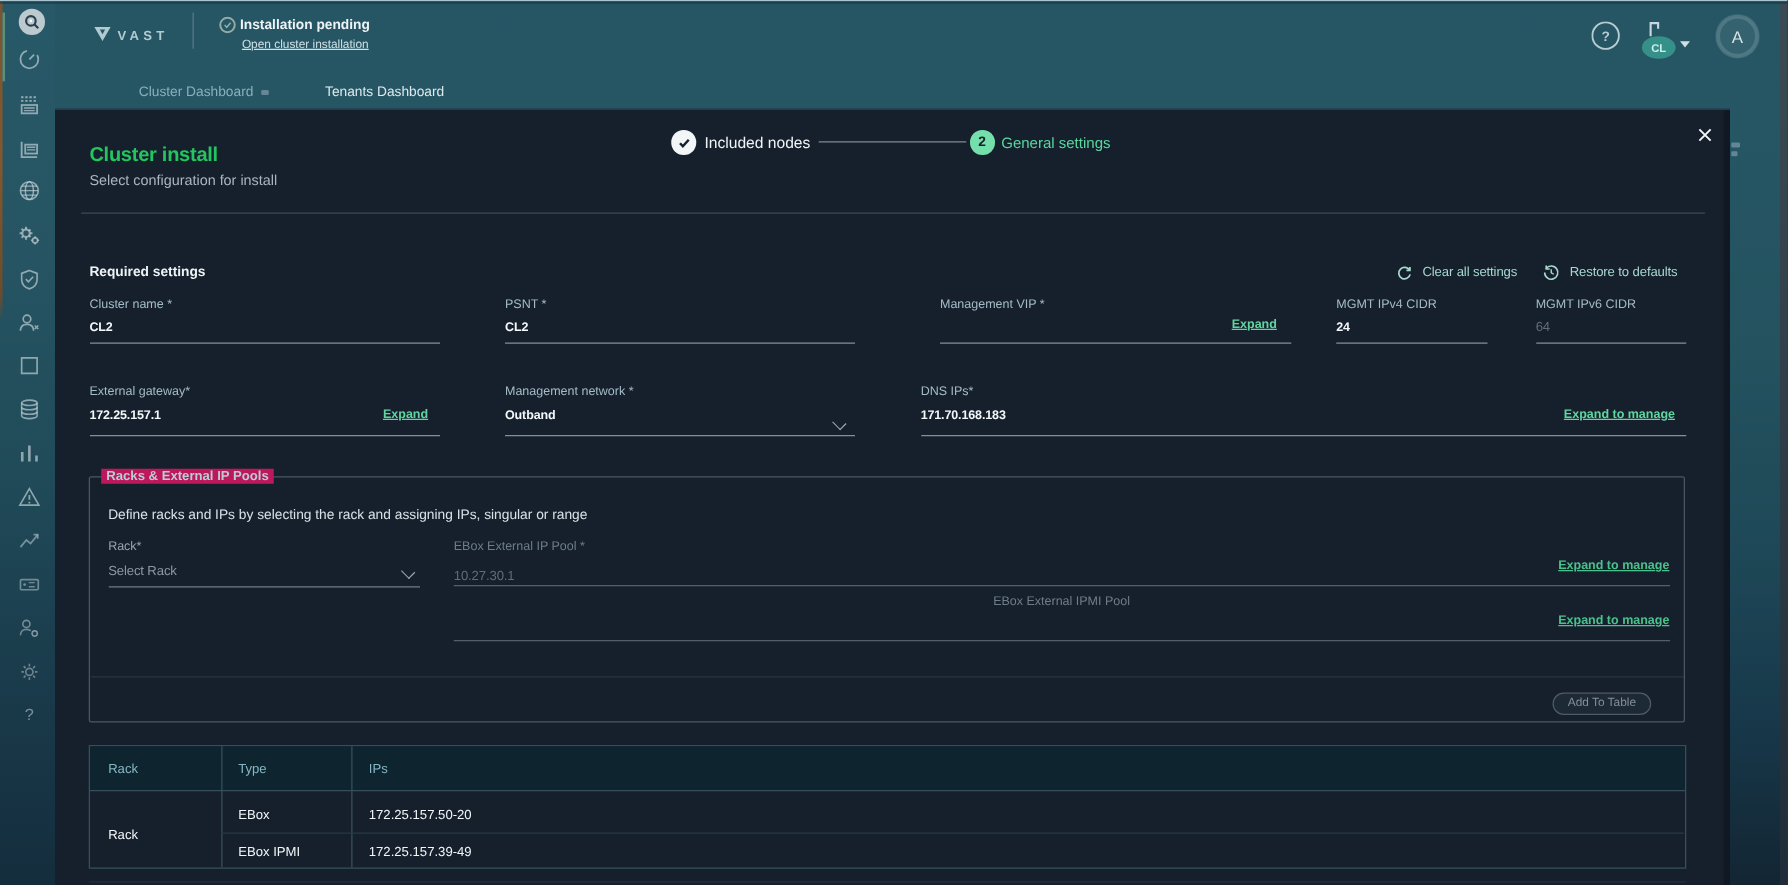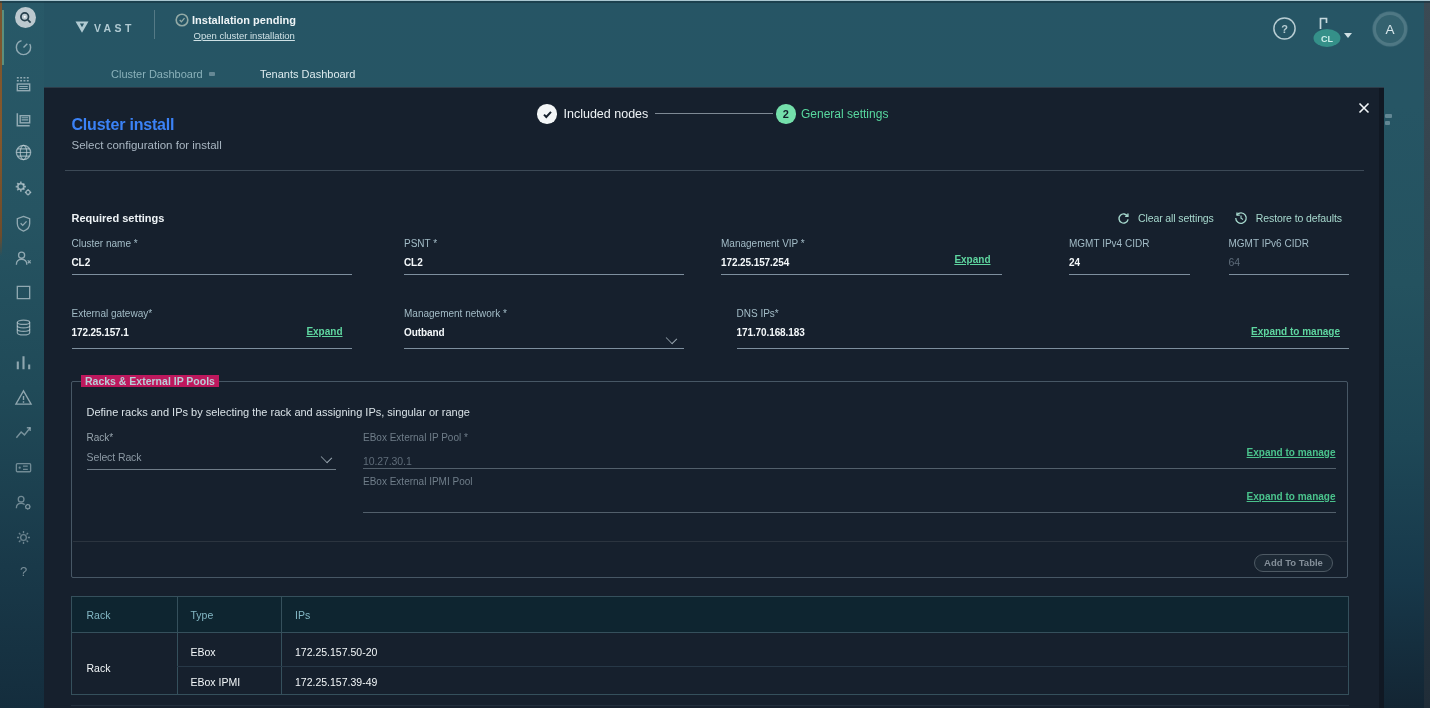--- a/index.html
+++ b/index.html
@@ -33,21 +33,21 @@
 .helpicon { position:absolute; left:1272.5px; top:17px; width:23px; height:23px; }
 .clwidget { position:absolute; left:1310px; top:13px; }
 .caret { position:absolute; left:1344px; top:33px; width:0; height:0;
   border-left:4.5px solid transparent; border-right:4.5px solid transparent; border-top:5.5px solid #cfe0e4; }
 .avatar { position:absolute; left:1376px; top:15px; width:28px; height:28px; border-radius:50%;
   background:#34626f; box-shadow:0 0 1px 3.5px rgba(198,220,226,0.26);
   display:flex; align-items:center; justify-content:center; font-size:13.5px; color:#d7e6ea; }
 
 .modal { position:absolute; left:44px; top:87px; width:1340px; height:621px;
   background:#16202d; border-top:1px solid #2e3c49; }
-.m-title { position:absolute; left:27.5px; top:28px; font-size:16px; line-height:17px; letter-spacing:-0.2px; font-weight:bold; color:#3b82f6; }
+.m-title { position:absolute; left:27.5px; top:28px; font-size:16px; line-height:17px; letter-spacing:-0.2px; font-weight:bold; color:#22c55e; }
 .m-sub { position:absolute; left:27.5px; top:50px; font-size:11.5px; line-height:14px; color:#a9b6c2; }
 .m-div { position:absolute; left:20.5px; top:81.5px; width:1299px; height:1px; background:rgba(160,180,195,0.28); }
 .step-check { position:absolute; left:493.3px; top:16.4px; width:19.6px; height:19.6px; border-radius:50%;
   background:#f3f6f7; display:flex; align-items:center; justify-content:center; }
 .step-lbl1 { position:absolute; left:519.5px; top:19px; font-size:12.5px; line-height:14px; color:#eef3f6; }
 .step-line { position:absolute; left:611px; top:25.4px; width:118px; height:1px; background:#7e8994; }
 .step-num { position:absolute; left:732px; top:16.4px; width:19.5px; height:19.5px; border-radius:50%;
   background:#74dfab; display:flex; align-items:center; justify-content:center;
   font-size:11px; font-weight:bold; color:#12202c; }
 .step-lbl2 { position:absolute; left:757px; top:19px; font-size:12px; line-height:14px; color:#58d89f; }
@@ -64,23 +64,23 @@
 .exp { position:absolute; font-size:10px; font-weight:bold; color:#5fd6a0; text-decoration:underline; white-space:nowrap; }
 .selcaret { position:absolute; width:9px; height:9px; border:solid #9aa7b1; border-width:0 1.4px 1.4px 0;
   transform:rotate(45deg) scale(1,0.8); transform-origin:center; }
 
 .fset { position:absolute; left:27px; top:293px; width:1277px; height:197px;
   border:1px solid rgba(140,165,178,0.42); border-radius:2px; }
 .fset .legend { position:absolute; left:9px; top:-7px; background:#be185d; padding:0 4px;
   font-size:10.5px; font-weight:bold; color:#b9cdd6; white-space:nowrap; }
 .fs-desc { position:absolute; left:14.5px; top:24px; font-size:11px; line-height:13px; color:#d9e2e7; }
 .fs-div { position:absolute; left:1px; top:159px; width:1274px; height:1px; background:rgba(255,255,255,0.09); }
-.addbtn { position:absolute; right:14px; top:171.5px; width:79px; height:18.5px; border:1px solid #4e5a64;
+.addbtn { position:absolute; right:26px; top:171.5px; width:79px; height:18.5px; border:1px solid #4e5a64;
   border-radius:9.5px; color:#848f99; background:#1d2935; font-size:9.5px;
-  display:flex; align-items:center; justify-content:center;font-weight:bold; }
+  display:flex; align-items:center; justify-content:center; }
 
 .rtable { position:absolute; left:27px; top:507.5px; width:1277.5px; height:99px; border:1px solid #35505c; }
 .rt-head { position:absolute; left:0; top:0; width:100%; height:36px; background:#0e2530; border-bottom:1px solid #35505c; }
 .rt-head .hc { position:absolute; top:0; height:36px; line-height:36px; font-size:10.5px; color:#84b8c5; }
 .rt-vline { position:absolute; top:0; width:1px; height:97px; background:#35505c; }
 .rt-cell { position:absolute; font-size:10.5px; line-height:14px; color:#f2f6f8; }
 .rt-div { position:absolute; left:105px; top:69px; right:1px; height:1px; background:#273847; }
 </style>
 </head>
 <body>
@@ -274,23 +274,22 @@
   <div class="field" style="left:27.5px; top:149px; width:280.5px; height:38px;">
     <div class="lbl">Cluster name *</div>
       <div class="val">CL2</div>
       <div class="uline"></div>
   </div>
   <div class="field" style="left:360px; top:149px; width:280px; height:38px;">
     <div class="lbl">PSNT *</div>
       <div class="val">CL2</div>
       <div class="uline"></div>
   </div>
-  <div class="field" style="left:677px; top:149px; width:280.5px; height:38px;">
+  <div class="field" style="left:708px; top:149px; width:280.5px; height:38px;">
     <div class="lbl">Management VIP *</div>
-      <div class="val">172.25.157.254</div>
       <div class="uline"></div>
     <div class="exp" style="right:11px; top:17px;">Expand</div>
   </div>
   <div class="field" style="left:1025px; top:149px; width:120.5px; height:38px;">
     <div class="lbl">MGMT IPv4 CIDR</div>
       <div class="val">24</div>
       <div class="uline"></div>
   </div>
   <div class="field" style="left:1184.5px; top:149px; width:120px; height:38px;">
     <div class="lbl">MGMT IPv6 CIDR</div>
@@ -326,21 +325,21 @@
         <div class="uline" style="background:#6f7c88;"></div>
       <div class="selcaret" style="right:5px; top:22px;"></div>
     </div>
     <div class="field" style="left:291px; top:49px; width:972.5px; height:37.5px;">
       <div class="lbl" style="color:#6f7d89;">EBox External IP Pool *</div>
       <div class="val" style="color:#5f6c79; margin-top:10px; font-weight:normal; font-size:10.5px;">10.27.30.1</div>
         <div class="uline" style="background:#525f6b;"></div>
       <div class="exp" style="right:0px; top:16px; color:#4ac28c;">Expand to manage</div>
     </div>
     <div class="field" style="left:291px; top:93px; width:972.5px; height:38px;">
-      <div class="lbl" style="color:#6f7d89;">EBox External IPMI Pool</div>
+      <div class="lbl" style="color:#6f7d89;text-align:center;">EBox External IPMI Pool</div>
         <div class="uline" style="background:#525f6b;"></div>
       <div class="exp" style="right:0px; top:16px; color:#4ac28c;">Expand to manage</div>
     </div>
     <div class="fs-div"></div>
     <div class="addbtn">Add To Table</div>
   </div>
 
   <div style="position:absolute; left:27px; top:617px; width:1277.5px; height:1px; background:#232f3d;"></div>
 
   <div class="rtable">

